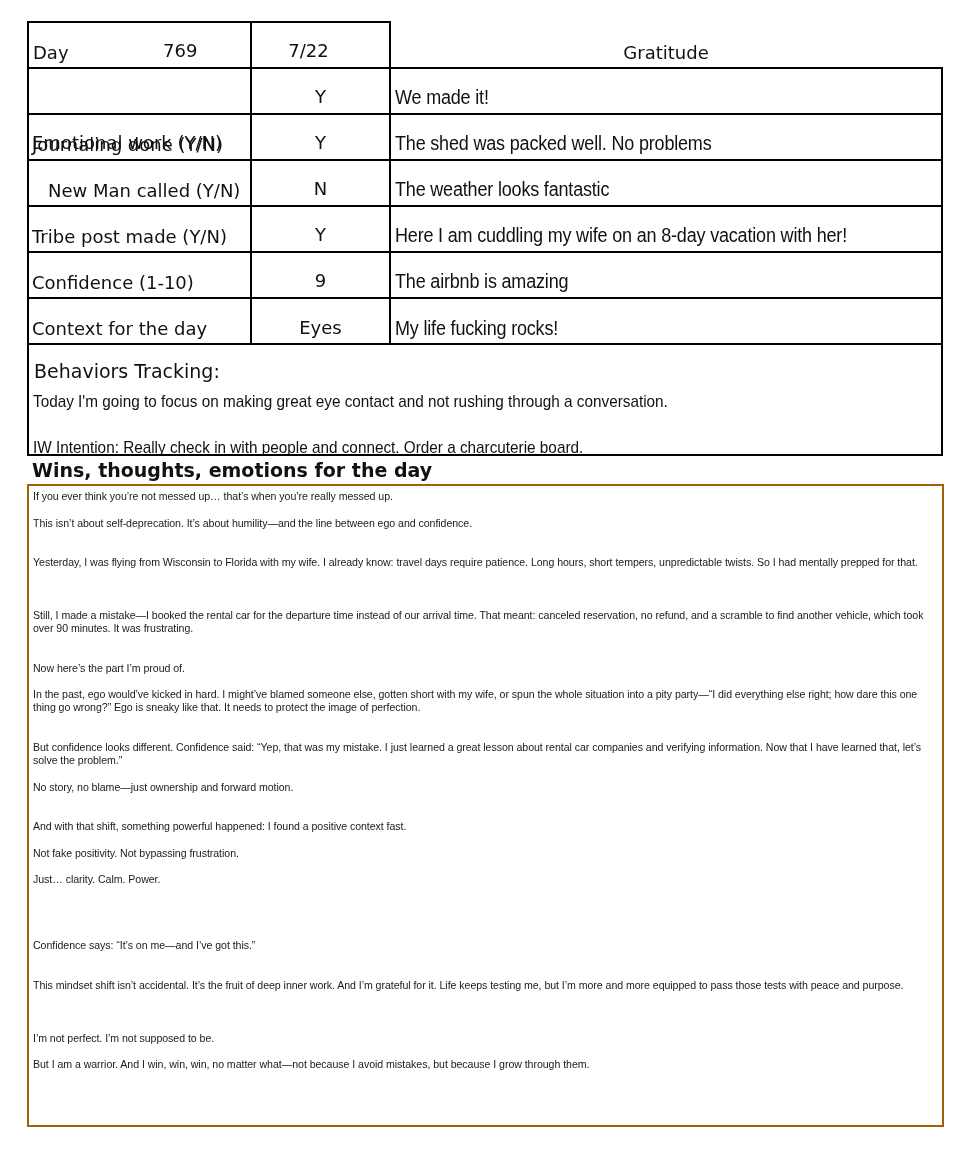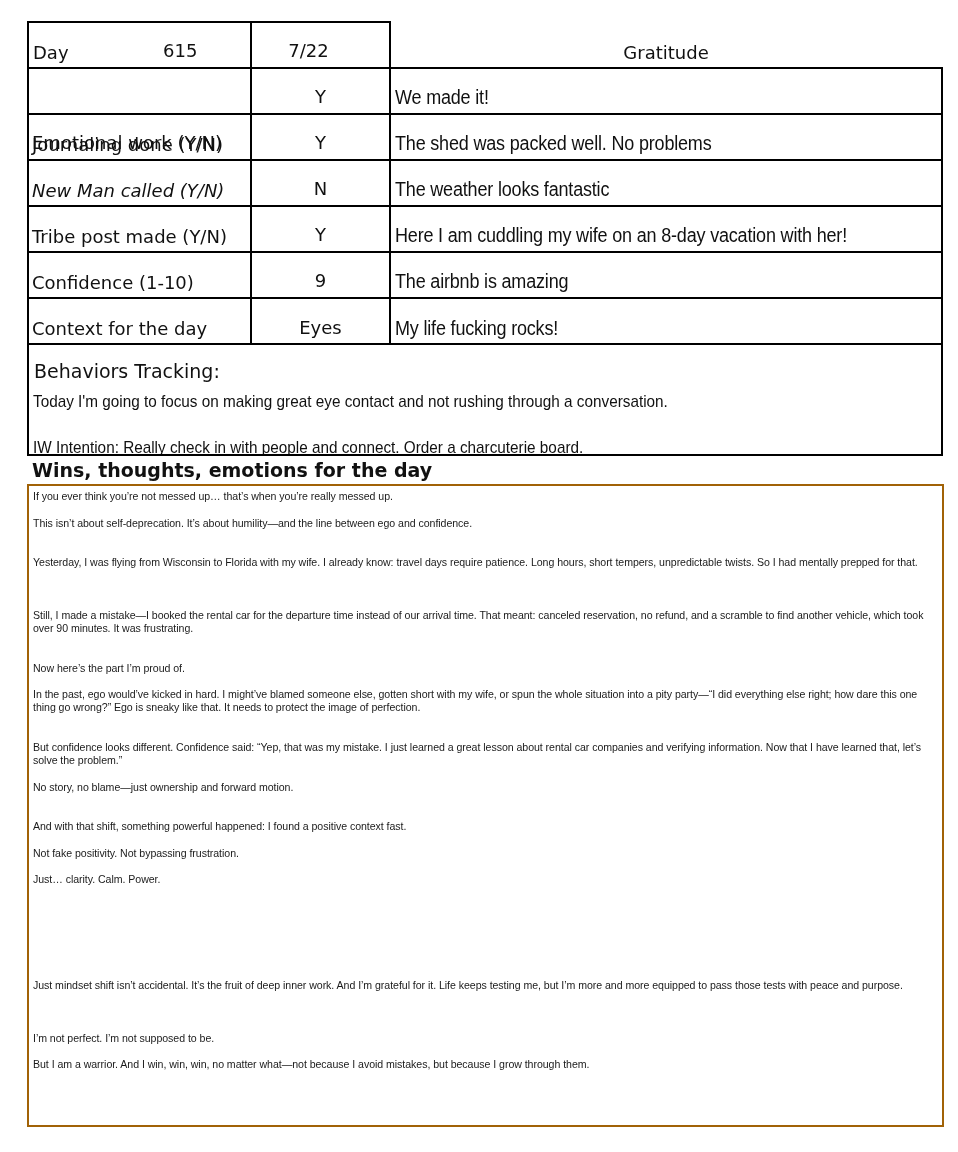--- a/index.html
+++ b/index.html
@@ -30,36 +30,36 @@
   <div class="line" style="left:27px;top:67px;width:916px;height:2px;"></div>
   <div class="line" style="left:27px;top:113px;width:916px;height:2px;"></div>
   <div class="line" style="left:27px;top:159px;width:916px;height:2px;"></div>
   <div class="line" style="left:27px;top:205px;width:916px;height:2px;"></div>
   <div class="line" style="left:27px;top:251px;width:916px;height:2px;"></div>
   <div class="line" style="left:27px;top:297px;width:916px;height:2px;"></div>
   <div class="line" style="left:27px;top:343px;width:916px;height:2px;"></div>
   <div class="line" style="left:27px;top:454px;width:916px;height:2px;"></div>
 
   <div class="cell" style="left:33px;top:43px;">Day</div>
-  <div class="cell" style="left:163px;top:41px;">615</div>
+  <div class="cell" style="left:163px;top:41px;">769</div>
   <div class="cell center" style="left:252px;top:41px;width:113px;">7/22</div>
   <div class="cell center" style="left:391px;top:43px;width:550px;font-size:18px;text-align:center;">Gratitude</div>
 
   <div>
     <div class="cell" style="left:32px;top:89px;margin-top:44px;">Emotional work  (Y/N)</div>
     <div class="cell center" style="left:252px;top:87px;width:137px;">Y</div>
     <div class="cell grat" style="left:395px;top:87px;">We made it!</div>
   </div>
   <div>
     <div class="cell" style="left:32px;top:135px;">Journaling done (Y/N)</div>
     <div class="cell center" style="left:252px;top:133px;width:137px;">Y</div>
     <div class="cell grat" style="left:395px;top:133px;">The shed was packed well.  No problems</div>
   </div>
   <div>
-    <div class="cell" style="left:32px;top:181px;font-style:italic;">New Man called (Y/N)</div>
+    <div class="cell" style="left:48px;top:181px;">New Man called (Y/N)</div>
     <div class="cell center" style="left:252px;top:179px;width:137px;">N</div>
     <div class="cell grat" style="left:395px;top:179px;">The weather looks fantastic</div>
   </div>
   <div>
     <div class="cell" style="left:32px;top:227px;">Tribe post made (Y/N)</div>
     <div class="cell center" style="left:252px;top:225px;width:137px;">Y</div>
     <div class="cell grat" style="left:395px;top:225px;">Here I am cuddling my wife on an 8-day vacation with her!</div>
   </div>
   <div>
     <div class="cell" style="left:32px;top:273px;text-align:center;">Confidence (1-10)</div>
@@ -86,16 +86,17 @@
   <div class="para" style="top:31px;">This isn’t about self-deprecation. It’s about humility—and the line between ego and confidence.</div>
   <div class="para" style="top:70px;">Yesterday, I was flying from Wisconsin to Florida with my wife. I already know: travel days require patience. Long hours, short tempers, unpredictable twists. So I had mentally prepped for that.</div>
   <div class="para" style="top:123px;">Still, I made a mistake—I booked the rental car for the departure time instead of our arrival time. That meant: canceled reservation, no refund, and a scramble to find another vehicle, which took over 90 minutes. It was frustrating.</div>
   <div class="para" style="top:176px;">Now here’s the part I’m proud of.</div>
   <div class="para" style="top:202px;">In the past, ego would’ve kicked in hard. I might’ve blamed someone else, gotten short with my wife, or spun the whole situation into a pity party—“I did everything else right; how dare this one thing go wrong?” Ego is sneaky like that. It needs to protect the image of perfection.</div>
   <div class="para" style="top:255px;">But confidence looks different. Confidence said: “Yep, that was my mistake. I just learned a great lesson about rental car companies and verifying information.  Now that I have learned that, let’s solve the problem.”</div>
   <div class="para" style="top:295px;">No story, no blame—just ownership and forward motion.</div>
   <div class="para" style="top:334px;">And with that shift, something powerful happened: I found a positive context fast.</div>
   <div class="para" style="top:361px;">Not fake positivity. Not bypassing frustration.</div>
   <div class="para" style="top:387px;">Just… clarity. Calm. Power.</div>
-  <div class="para" style="top:493px;">Just mindset shift isn’t accidental. It’s the fruit of deep inner work. And I’m grateful for it. Life keeps testing me, but I’m more and more equipped to pass those tests with peace and purpose.</div>
+  <div class="para" style="top:453px;">Confidence says: “It’s on me—and I’ve got this.”</div>
+  <div class="para" style="top:493px;">This mindset shift isn’t accidental. It’s the fruit of deep inner work. And I’m grateful for it. Life keeps testing me, but I’m more and more equipped to pass those tests with peace and purpose.</div>
   <div class="para" style="top:546px;">I’m not perfect. I’m not supposed to be.</div>
   <div class="para" style="top:572px;">But I am a warrior.  And I win, win, win, no matter what—not because I avoid mistakes, but because I grow through them.</div>
 </div>
 
 </body></html>

